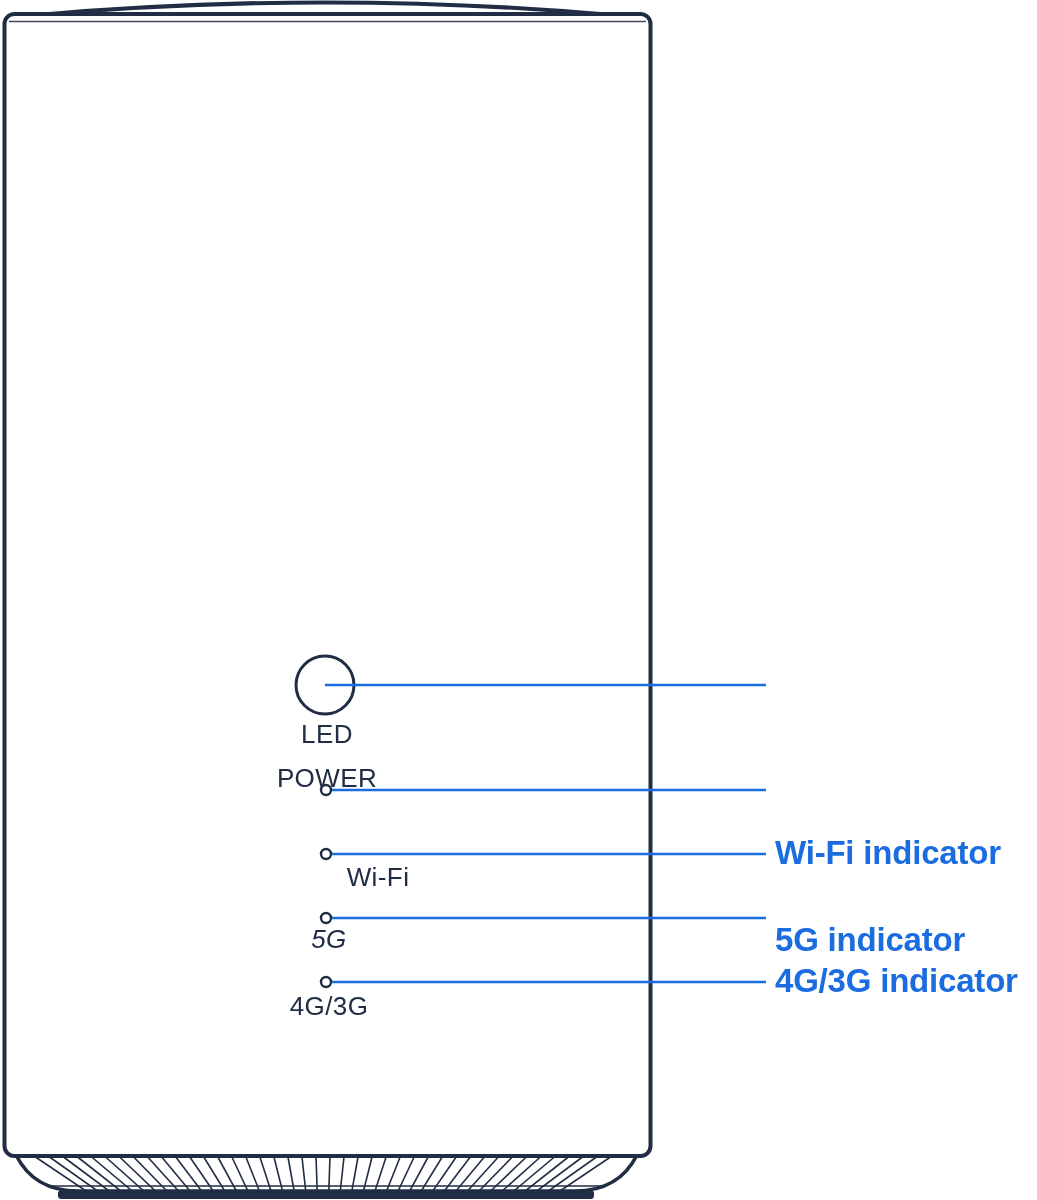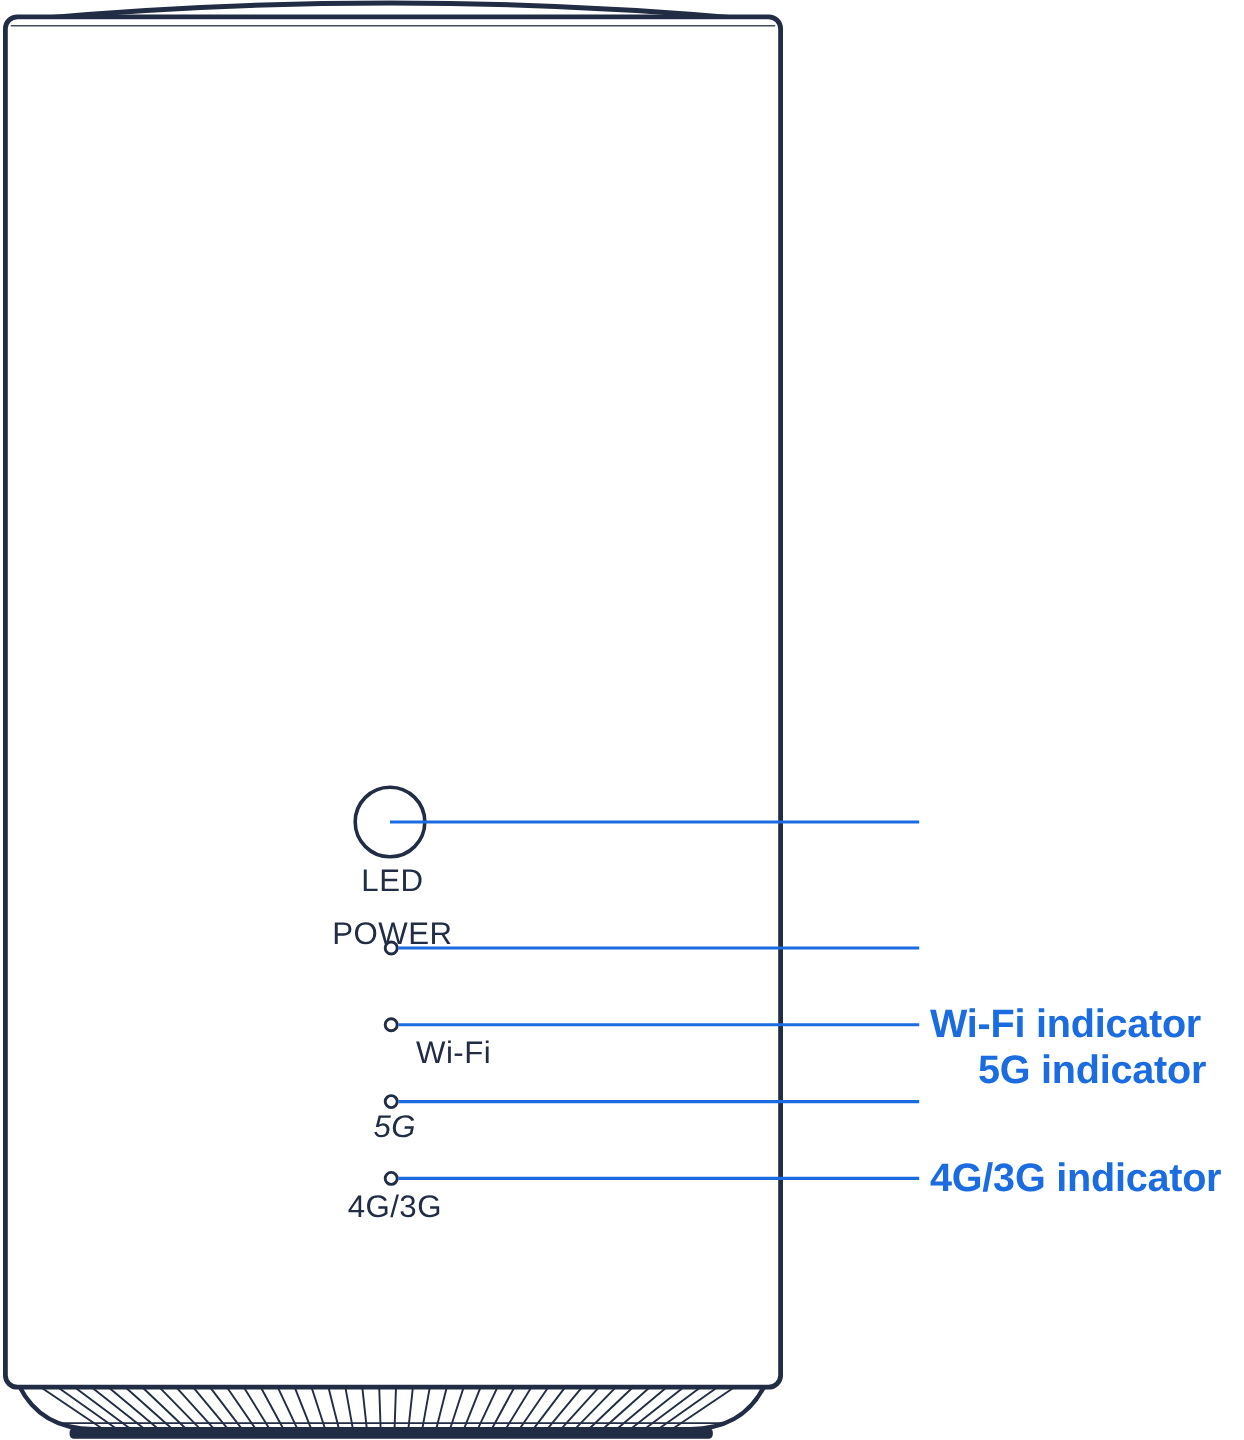--- a/index.html
+++ b/index.html
@@ -125,16 +125,16 @@
     <line x1="332" y1="982" x2="766" y2="982" stroke="var(--blue)" stroke-width="2.6"></line>
   </svg>
 
   <div class="dev-label" style="left:327px; top:734px;">LED</div>
   <div class="dev-label" style="left:327px; top:778px;">POWER</div>
   <div class="dev-label" style="left:346px; top:877px;margin-left:32px;">Wi-Fi</div>
   <div class="dev-label" style="left:329px; top:939px;font-style:italic;">5G</div>
   <div class="dev-label" style="left:329px; top:1006px;text-align:center;">4G/3G</div>
 
   <div class="callout-label" style="top:854px;">Wi-Fi indicator</div>
-  <div class="callout-label" style="top:892px;margin-left:40px;">5G indicator</div>
+  <div class="callout-label" style="top:941px;">5G indicator</div>
   <div class="callout-label" style="top:982px;">4G/3G indicator</div>
 
 </div>
 
 </body></html>

